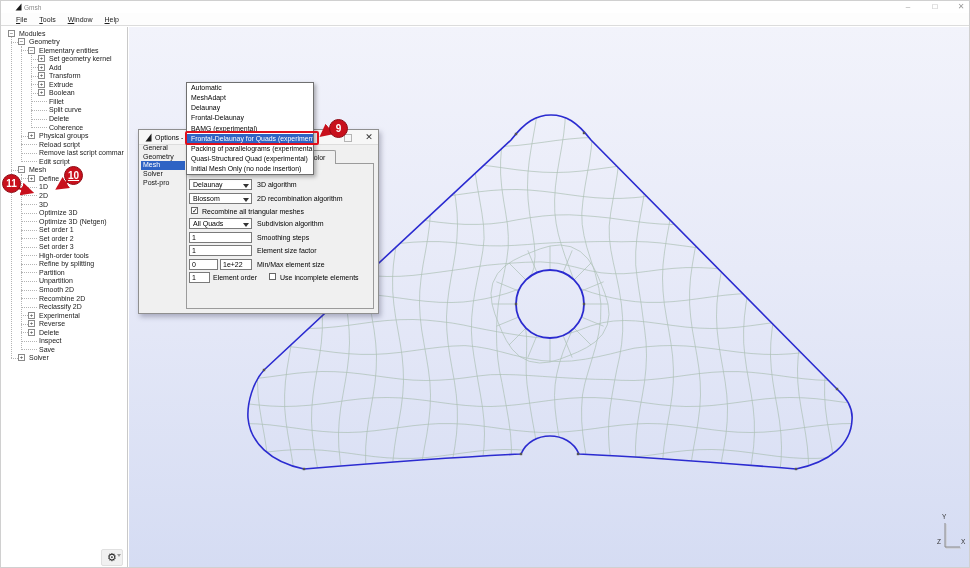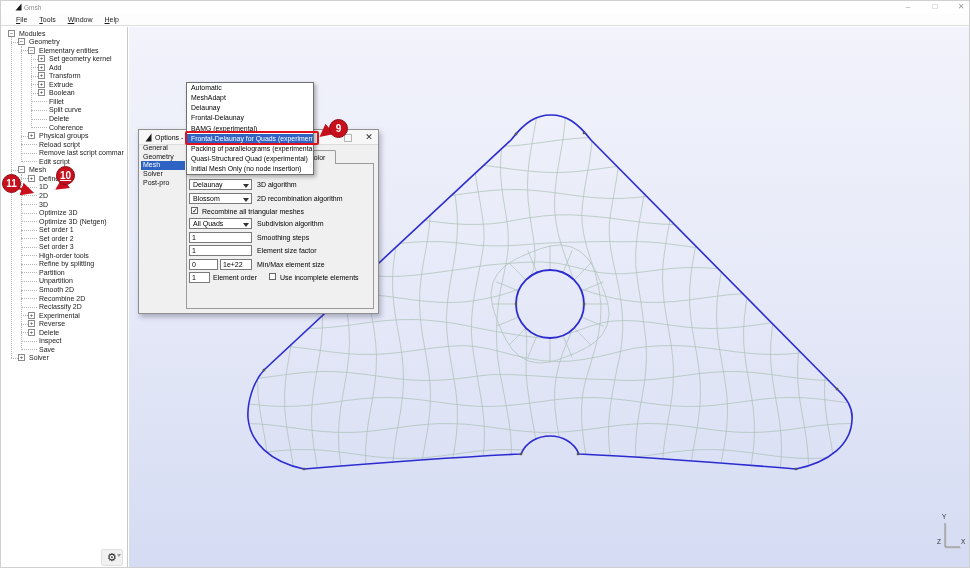--- a/index.html
+++ b/index.html
@@ -50,21 +50,21 @@
   .chk{position:absolute;width:7px;height:7px;border:1px solid #666;background:#fff;font-size:7px;line-height:6px;text-align:center;color:#111;}
 
   
   #dropdown{position:absolute;left:185px;top:81px;width:128px;background:#fff;border:1px solid #707070;box-shadow:2px 2px 4px rgba(0,0,0,.3);z-index:10;}
   .dd-item{height:10.15px;line-height:10.15px;font-size:6.9px;padding-left:4px;color:#000;white-space:nowrap;overflow:hidden;}
   .dd-item.selected{background:#2e63c4;color:#fff;}
 
   
   #ann-box9{position:absolute;left:184px;top:129.5px;width:134px;height:14.5px;border:2px solid #e0101c;border-radius:2px;z-index:30;}
   .badge{position:absolute;width:19px;height:19px;border-radius:50%;background:#c8101c;border:1px solid #8e0a14;color:#fff;font-size:10px;font-weight:bold;text-align:center;line-height:18px;z-index:31;}
-  #badge9{left:328px;top:118px;} #badge10{left:55px;top:165px;text-decoration:underline;} #badge11{left:1px;top:173px;}
+  #badge9{left:328px;top:118px;} #badge10{left:63px;top:165px;text-decoration:underline;} #badge11{left:1px;top:173px;}
   #arrows{position:absolute;left:0;top:0;width:970px;height:568px;z-index:30;pointer-events:none;}
 </style>
 </head>
 <body>
 
 <div id="app">
 
   <div id="titlebar">
     <svg id="app-icon" viewBox="0 0 7 8">
         <polygon points="0.5,7.5 6.5,7.5 6.5,0.5" fill="#1a1a1a"></polygon>

